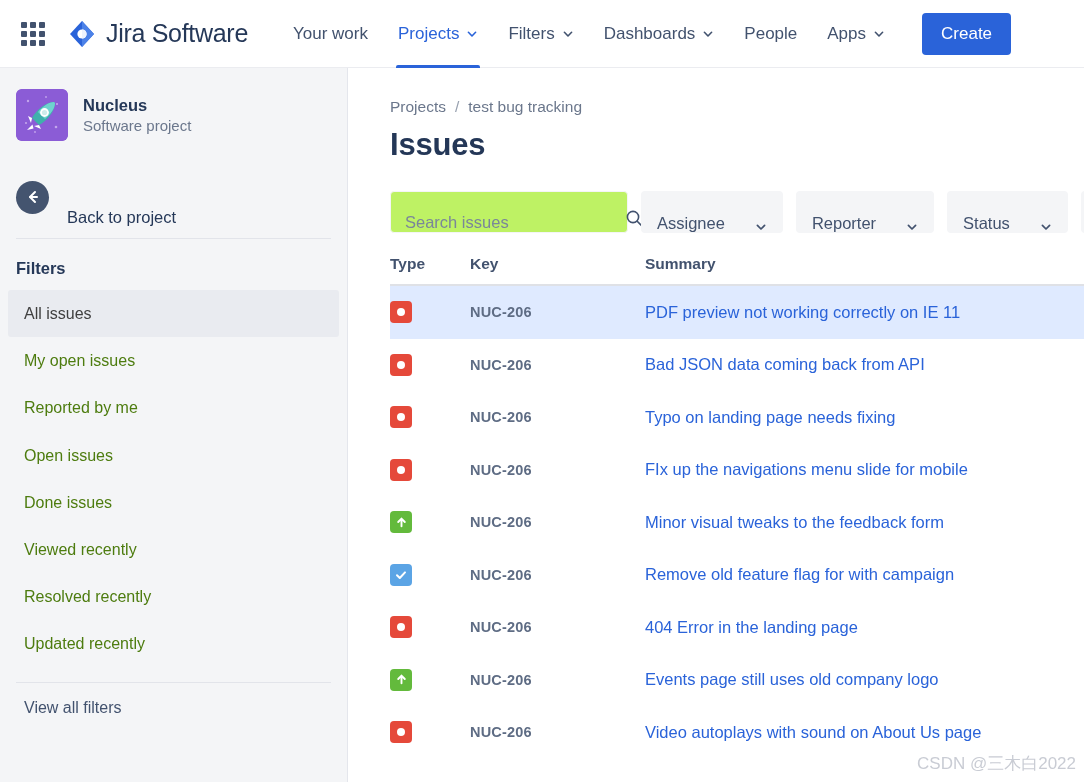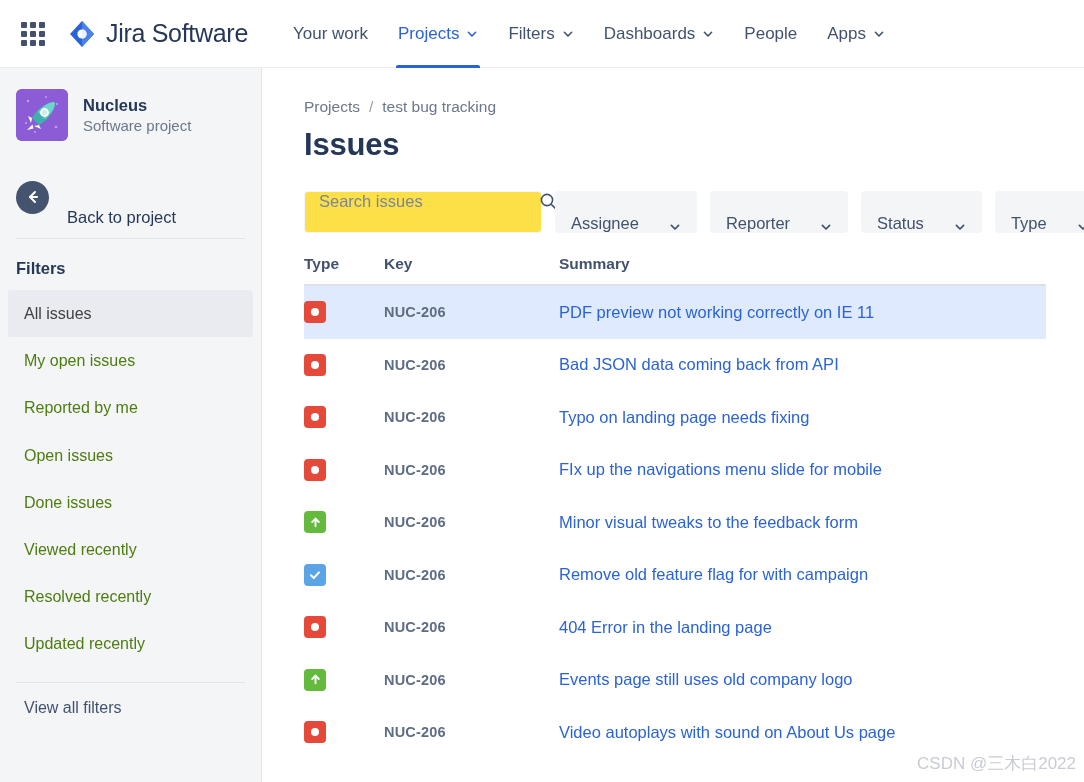--- a/index.html
+++ b/index.html
@@ -71,21 +71,21 @@
     cursor: pointer;
     font-family: inherit;
     white-space: nowrap;
   }
 
   
   .body-row { display: flex; height: 714px; }
 
   
   .sidebar {
-    width: 262px; flex: none;
+    width: 348px; flex: none;
     background: #f4f5f7;
     border-right: 1px solid #e4e6ec;
     position: relative;
     overflow: hidden;
   }
   .proj-head {
     display: flex; align-items: center; gap: 15px;
     padding: 21px 16px 0 16px;
     cursor: pointer;
   }
@@ -141,22 +141,22 @@
   .crumb-sep { color: #97a0af; }
   .page-title {
     font-size: 31px; font-weight: bold; color: #243757;
     margin-top: 11px; letter-spacing: -0.2px;
   }
 
   
   .toolbar { display: flex; align-items: center; gap: 13px; margin-top: 28px; }
   .search-box {
     width: 238px; height: 42px;
-    background: #fde047; border: 1px solid #f4f5f7; border-radius: 4px;
-    display: flex; align-items: flex-start; padding: 0 14px;
+    background: #bef264; border: 1px solid #f4f5f7; border-radius: 4px;
+    display: flex; align-items: flex-end; padding: 0 14px;
     cursor: text;
   }
   .search-box input {
     flex: 1; border: none; outline: none; background: transparent;
     font-size: 16.5px; color: #42526e; font-family: inherit;
   }
   .search-box input::placeholder { color: #7a8699; }
   .search-ic { flex: none; display: block; }
 
   .fdrop {
@@ -267,20 +267,21 @@
         <span>People</span>
       </div>
       <div class="navitem">
         <span>Apps</span>
         <span class="caret">
           <svg width="12" height="12" viewBox="0 0 12 12">
               <path d="M2.4 4.3 L6 8 L9.6 4.3" stroke="#42526e" stroke-width="1.6" fill="none" stroke-linecap="round" stroke-linejoin="round"></path>
             </svg>
         </span>
       </div>
+      <button class="create-btn">Create</button>
     </div>
   </div>
 
   <div class="body-row">
 
     <div class="sidebar">
 
       <div class="proj-head">
         <div class="proj-avatar">
           <svg width="52" height="52" viewBox="0 0 52 52">

